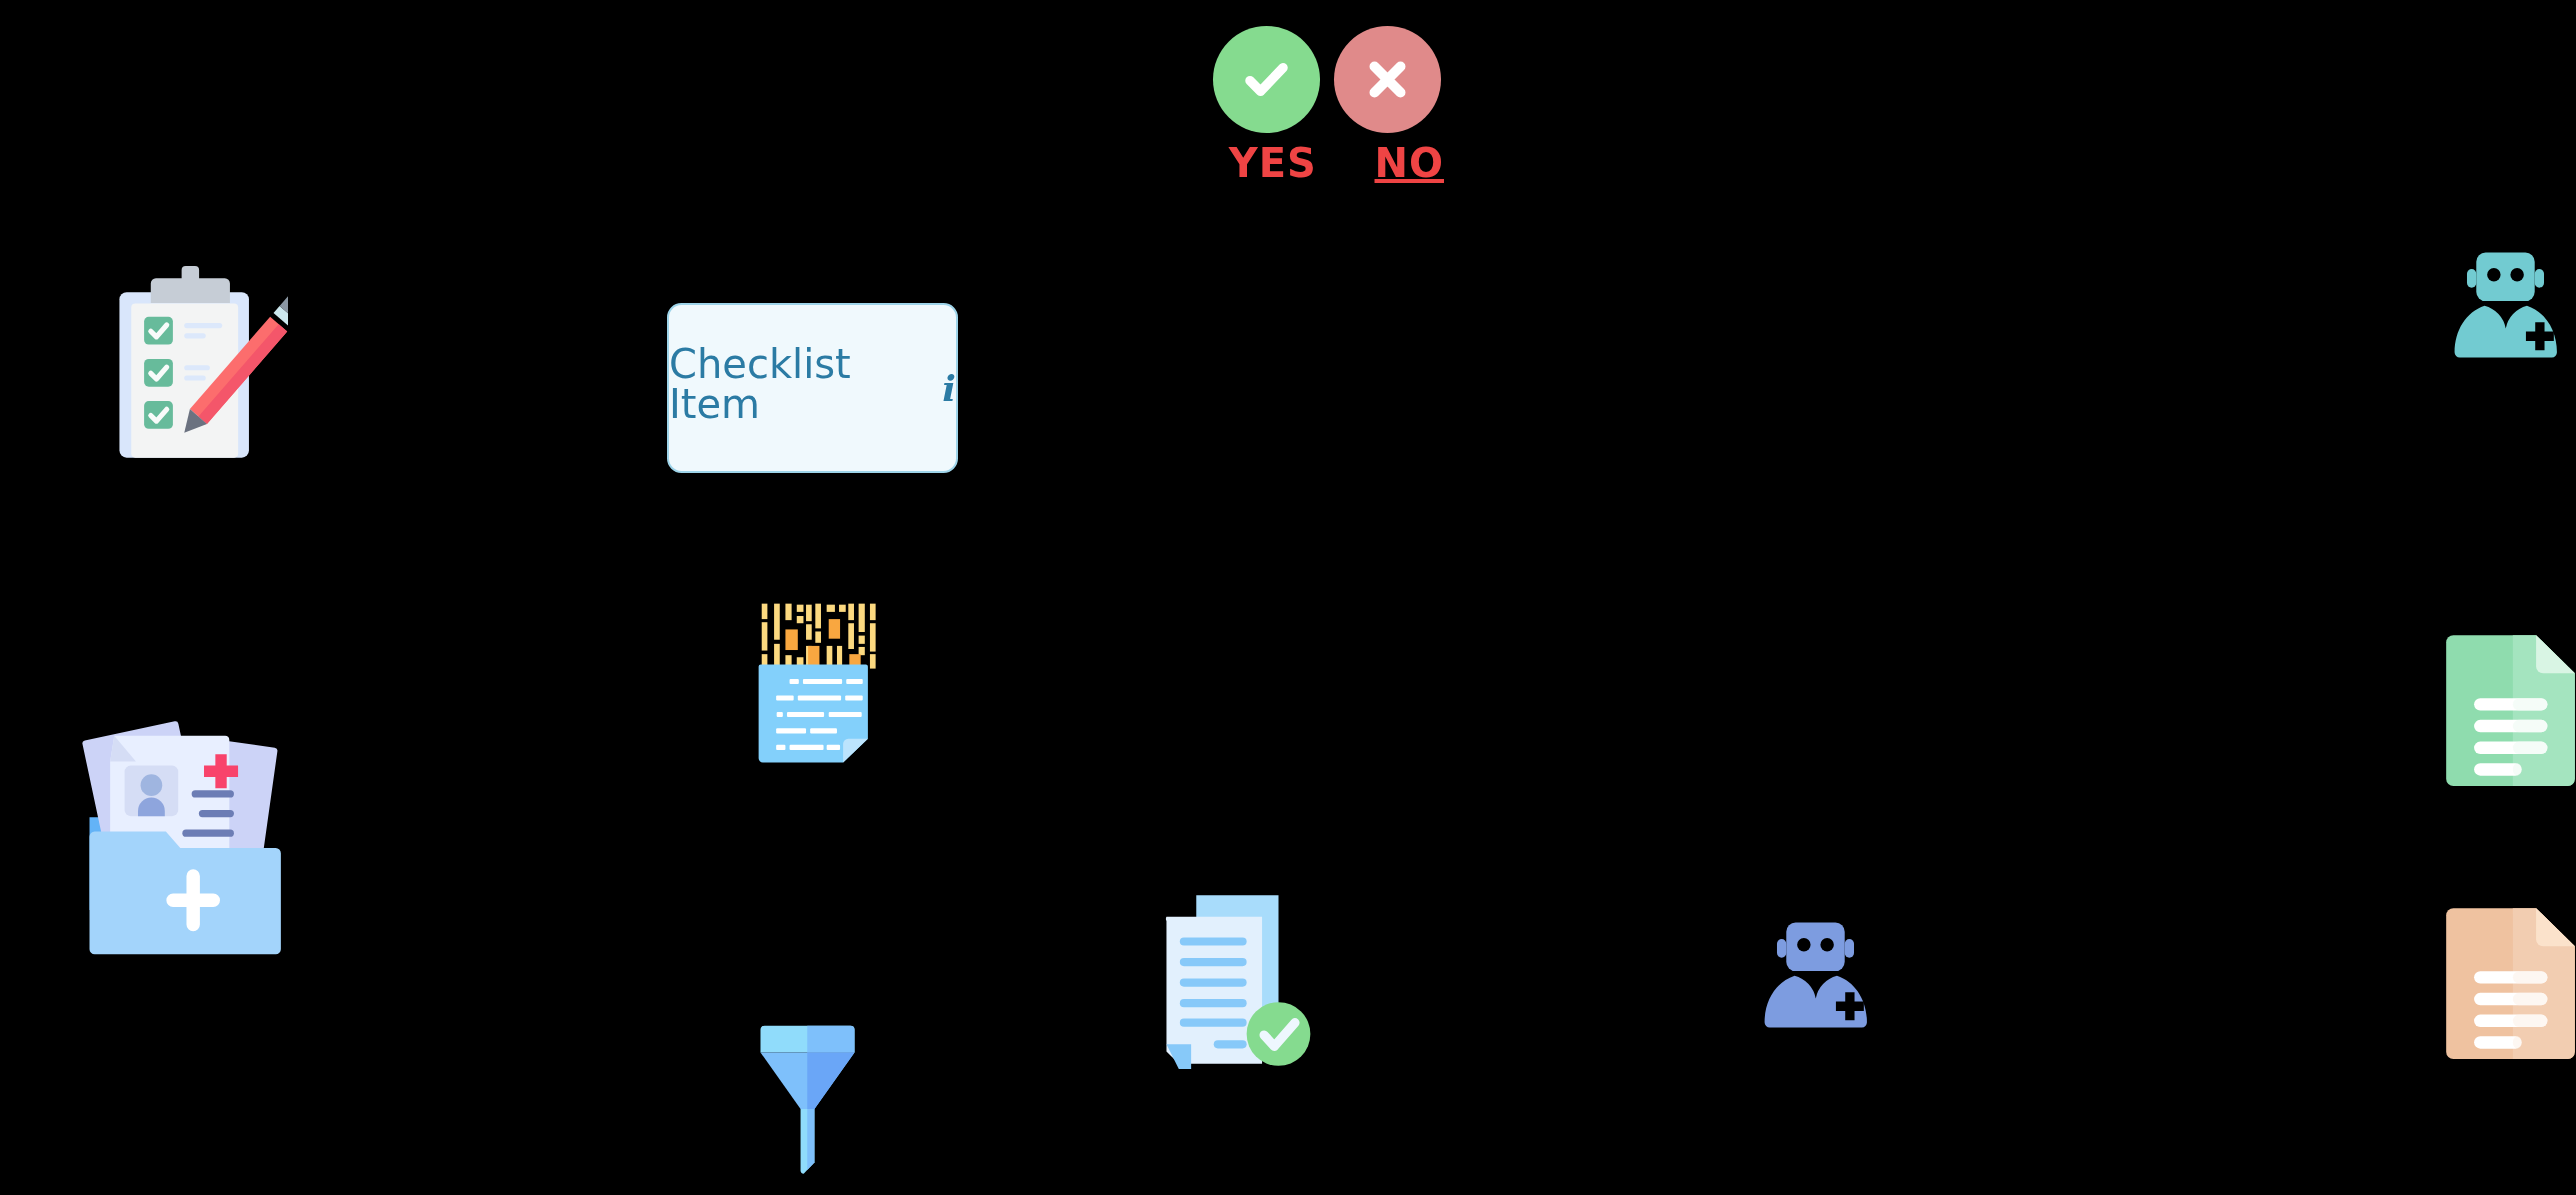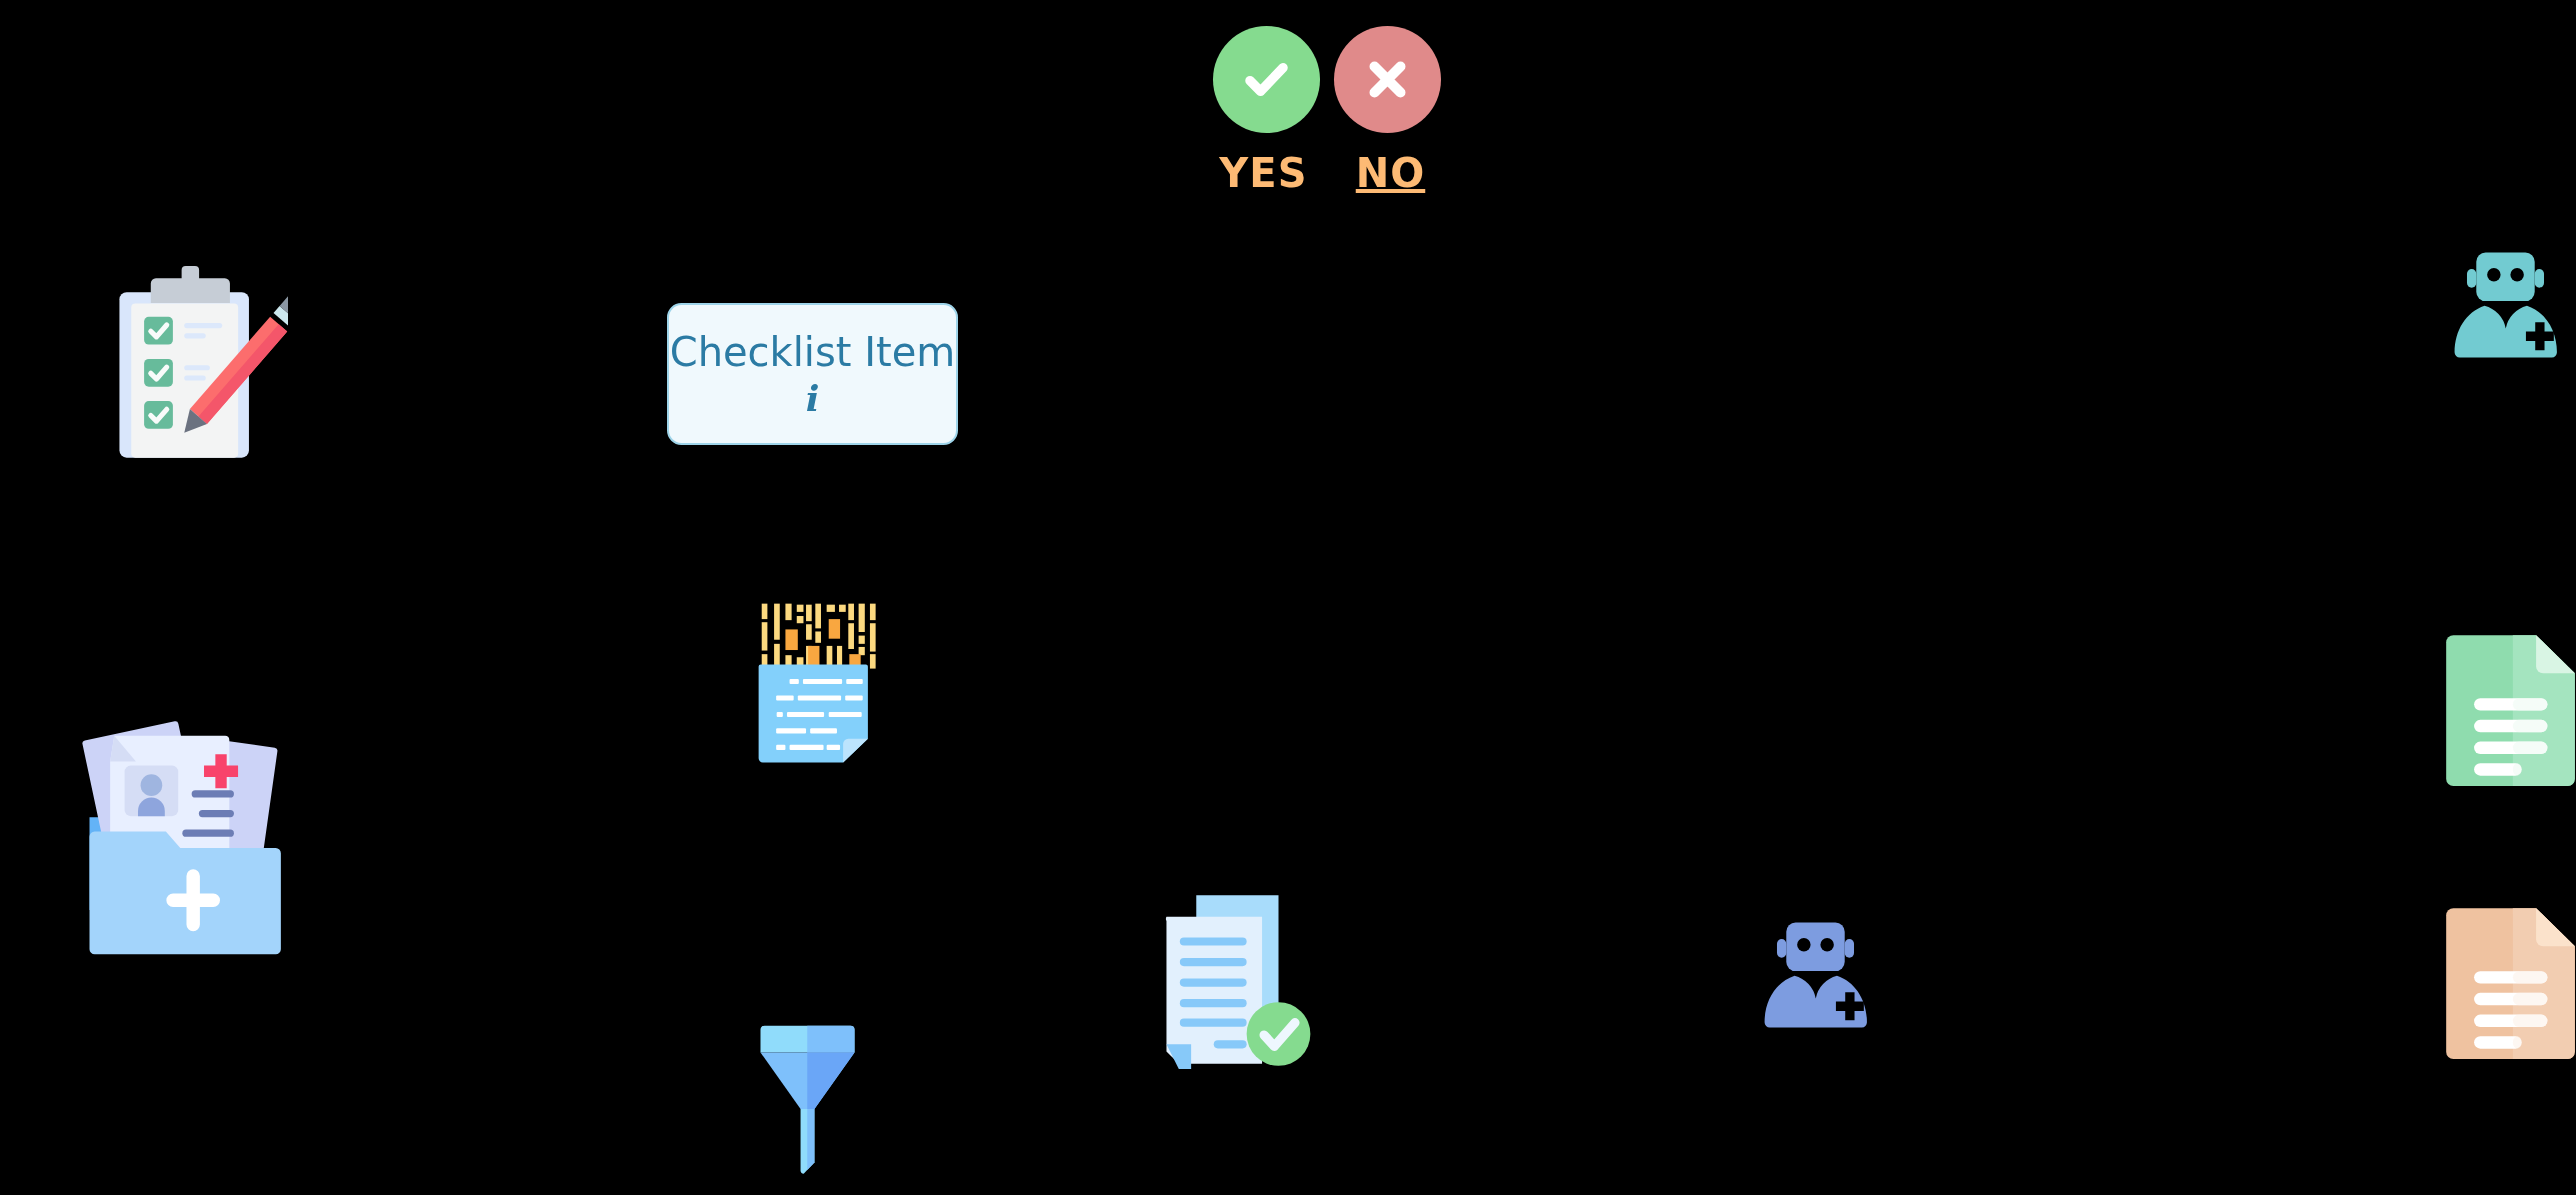--- a/index.html
+++ b/index.html
@@ -35,45 +35,45 @@
     border-radius: 50%;
     display: flex;
     align-items: center;
     justify-content: center;
   }
   .badge-yes { left: 0; }
   .badge-no  { left: 121px; }
   .badge svg { width: 59px; height: 59px; display:block; }
   .badge-caption {
     position: absolute;
-    top: 124px;
+    top: 114px;
     width: 107px;
-    text-align: center;
+    text-align: right;
     font-size: 40px;
     font-weight: bold;
     letter-spacing: 1px;
-    color: #fdba74;
+    color: #ef4444;
     font-family: "DejaVu Sans", sans-serif;
   }
   .cap-yes { left: -3.1px; }
   .cap-no  { left: 124px; text-decoration: underline; }
 
   
   .checklist-card {
     position: absolute;
     left: 667px;
     top: 303px;
     width: 291px;
-    height: 142px;
+    height: 170px;
     background: #f0f9fd;
     border: 2.6px solid #9ed4e9;
     border-radius: 14.4px;
     box-sizing: border-box;
     display: flex;
-    flex-direction: column;
+    flex-direction: row;
     align-items: center;
     justify-content: center;
   }
   .checklist-title {
     font-size: 40px;
     color: #2b7ba4;
     font-family: "DejaVu Sans", sans-serif;
     line-height: 1;
     margin-bottom: 7.2px;
   }

